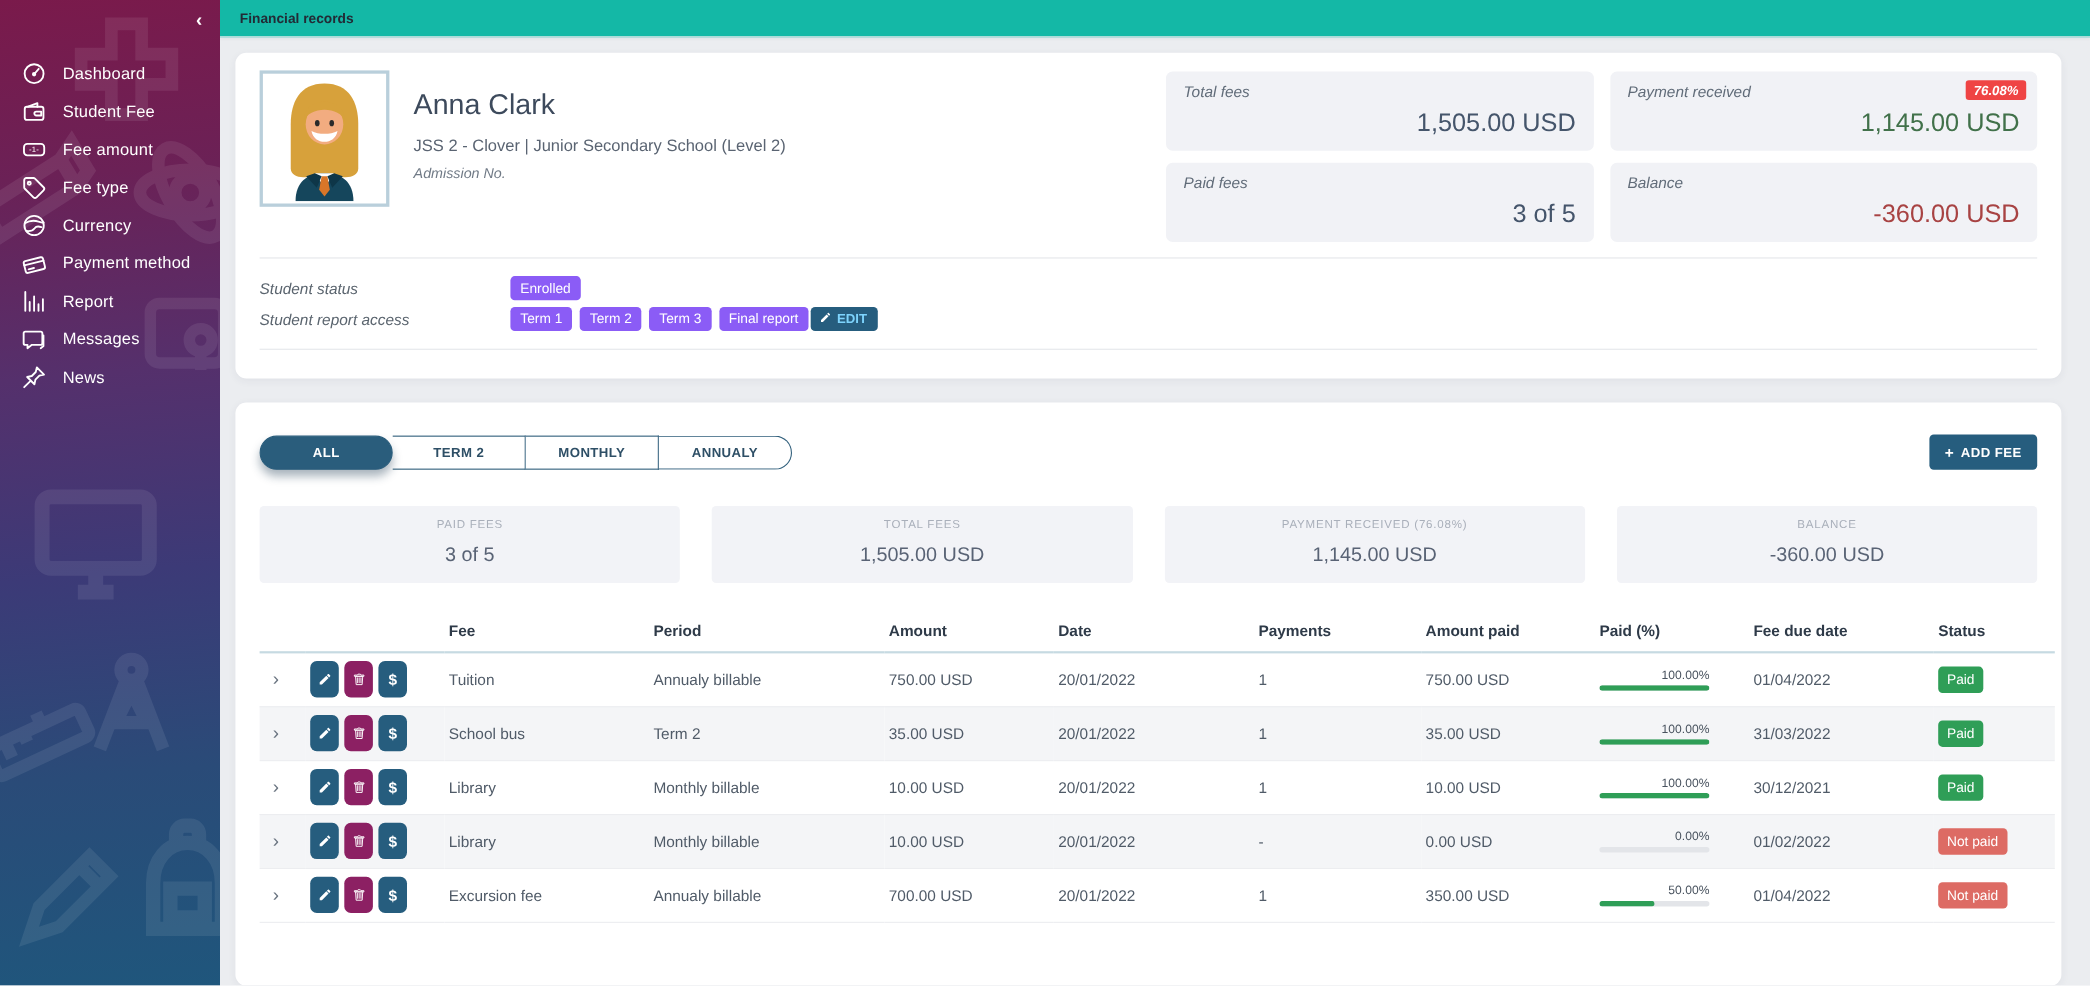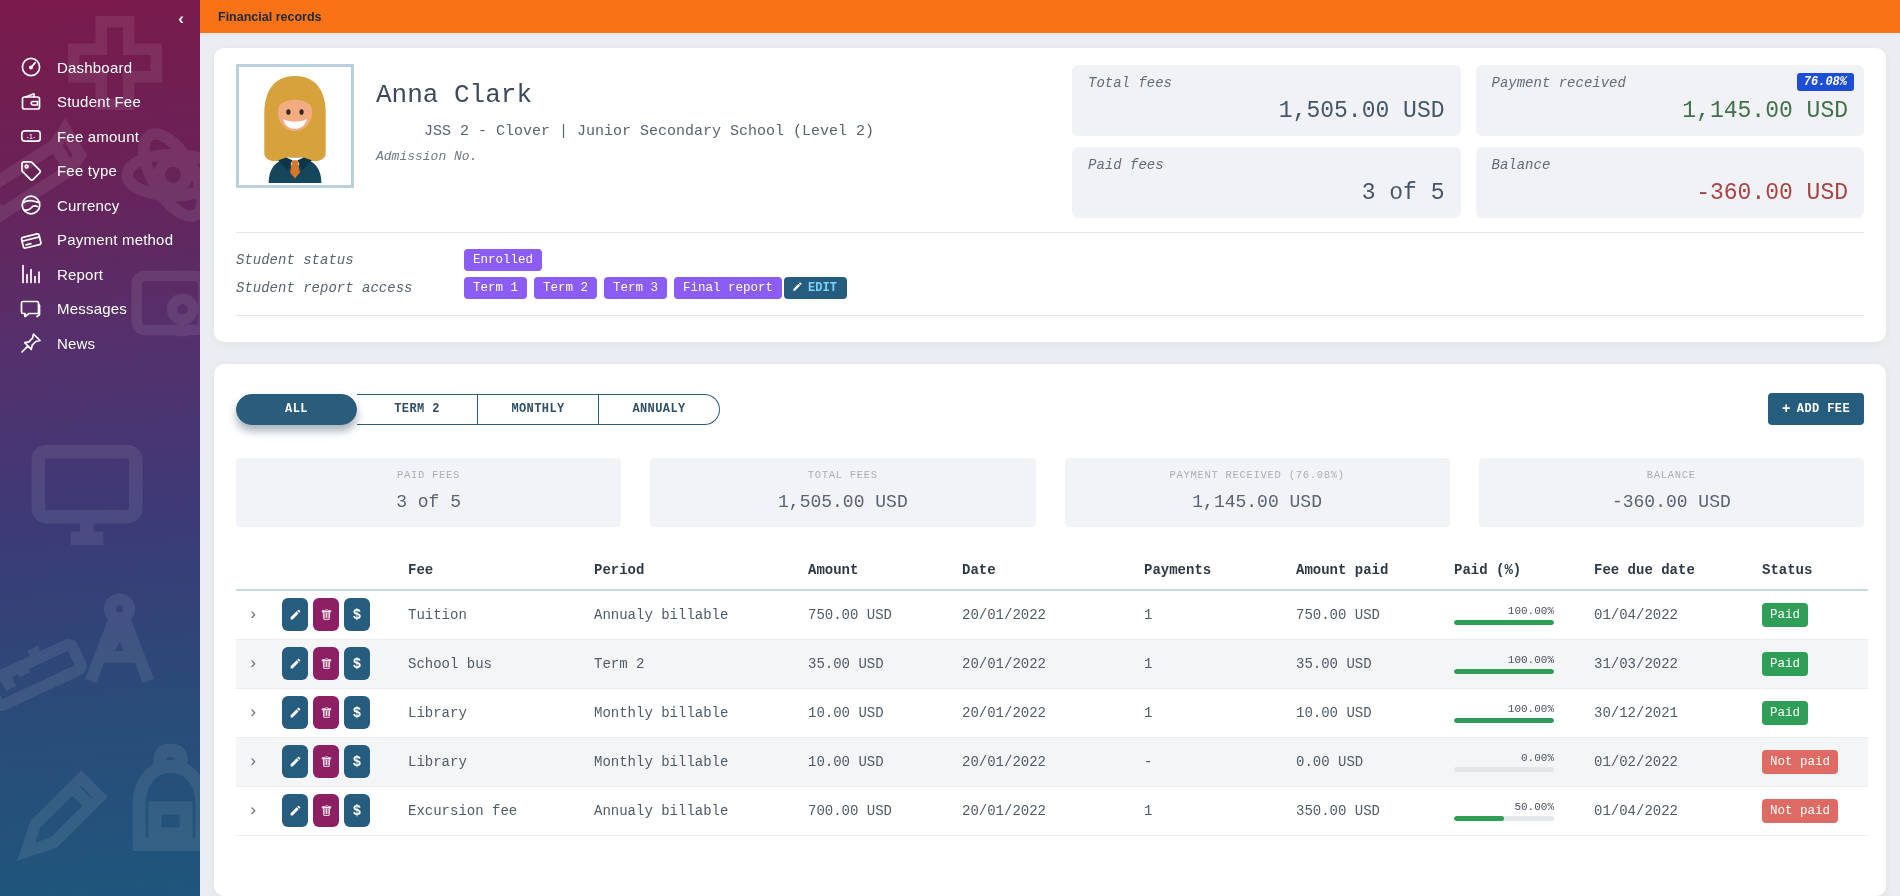--- a/index.html
+++ b/index.html
@@ -18,47 +18,47 @@
     display:flex; align-items:center; justify-content:center; color:#fff;
     font-size:17px; font-weight:bold; cursor:pointer; z-index:3; }
   .side-nav { position:relative; z-index:2; padding-top:50px; }
   .side-item { display:flex; align-items:center; gap:14px; height:34.5px; padding-left:19px;
     font-size:15px; letter-spacing:.2px; cursor:pointer; white-space:nowrap; }
   .side-item svg { width:24px; height:24px; flex:none; stroke:#fff; fill:none;
     stroke-width:1.7; stroke-linecap:round; stroke-linejoin:round; }
 
   
   .main { flex:1; display:flex; flex-direction:column; min-width:0; }
-  .topbar { height:34px; flex:none; background:#f97316; border-bottom:1px solid #ebecf0;
+  .topbar { height:34px; flex:none; background:#14b8a6; border-bottom:1px solid #ebecf0;
     box-shadow:0 1px 3px rgba(60,60,90,.05); display:flex; align-items:center; padding-left:18px; }
   .topbar-title { font-size:12.5px; font-weight:700; color:#222b36; }
-  .content { flex:1; padding:14px 14px 0 14px; display:flex; flex-direction:column; overflow:hidden;font-family:Liberation Mono, monospace; }
+  .content { flex:1; padding:14px 26px 0 14px; display:flex; flex-direction:column; overflow:hidden; }
 
   .card { background:#fff; border-radius:10px; box-shadow:0 2px 8px rgba(50,50,90,.06); }
 
   
   .profile-card { padding:0 22px; flex:none; }
   .profile-top { display:flex; gap:22px; padding:16px 0 14px; }
   .avatar-frame { width:118px; height:124px; border:3px solid #b9cfdb; background:#fff;
     padding:2px; flex:none; cursor:pointer; }
   .avatar-frame svg { width:100%; height:100%; display:block; }
   .profile-info { flex:1; padding-top:16px; min-width:0; }
   .profile-name { font-size:26px; font-weight:500; color:#3d4a5c; }
-  .profile-class { font-size:15px; color:#5a6472; margin-top:13px;margin-left:48px; }
+  .profile-class { font-size:15px; color:#5a6472; margin-top:13px; }
   .profile-admission { font-size:13px; font-style:italic; color:#707a86; margin-top:9px; }
 
   .stats-grid { width:792px; flex:none; display:grid; grid-template-columns:1fr 1fr;
     gap:11px 15px; align-self:flex-start; margin-top:1px; }
   .stat-card { position:relative; background:#f1f2f6; border-radius:6px;
     padding:10px 16px 12px; min-height:64px; }
   .stat-label { font-size:14px; font-style:italic; color:#616c79; }
   .stat-value { font-size:23px; text-align:right; margin-top:7px; color:#45556b; }
   .stat-value.green { color:#41714a; }
   .stat-value.red { color:#a84343; }
-  .stat-badge { position:absolute; top:8px; right:10px; background:#1d4ed8; color:#fff;
+  .stat-badge { position:absolute; top:8px; right:10px; background:#ef4444; color:#fff;
     font-size:12px; font-style:italic; font-weight:700; padding:2px 7px; border-radius:3px; }
 
   .profile-divider { border-top:1px solid #e4e6ea; }
   .status-rows { padding:11px 0 12px; }
   .status-row { display:flex; align-items:center; height:25px; margin:3px 0; }
   .status-label { width:228px; font-size:14px; font-style:italic; color:#5a646e; flex:none; }
   .badge-list { display:flex; gap:7px; align-items:center; }
   .badge-green { background:#8b5cf6; color:#fff; font-size:12.5px; padding:4px 9px;
     border-radius:4px; cursor:pointer; white-space:nowrap; }
   .btn-edit { background:#265d7e; color:#7dd3fc; font-size:12px; font-weight:700;

